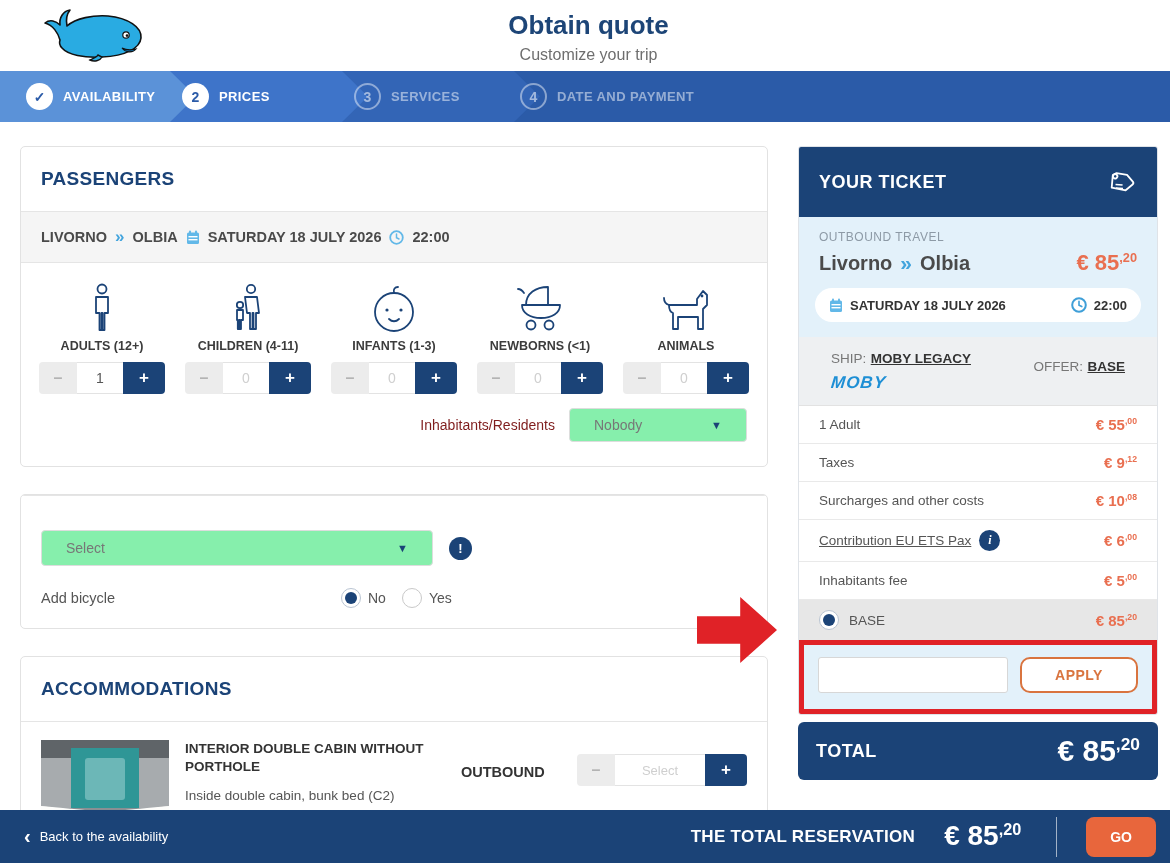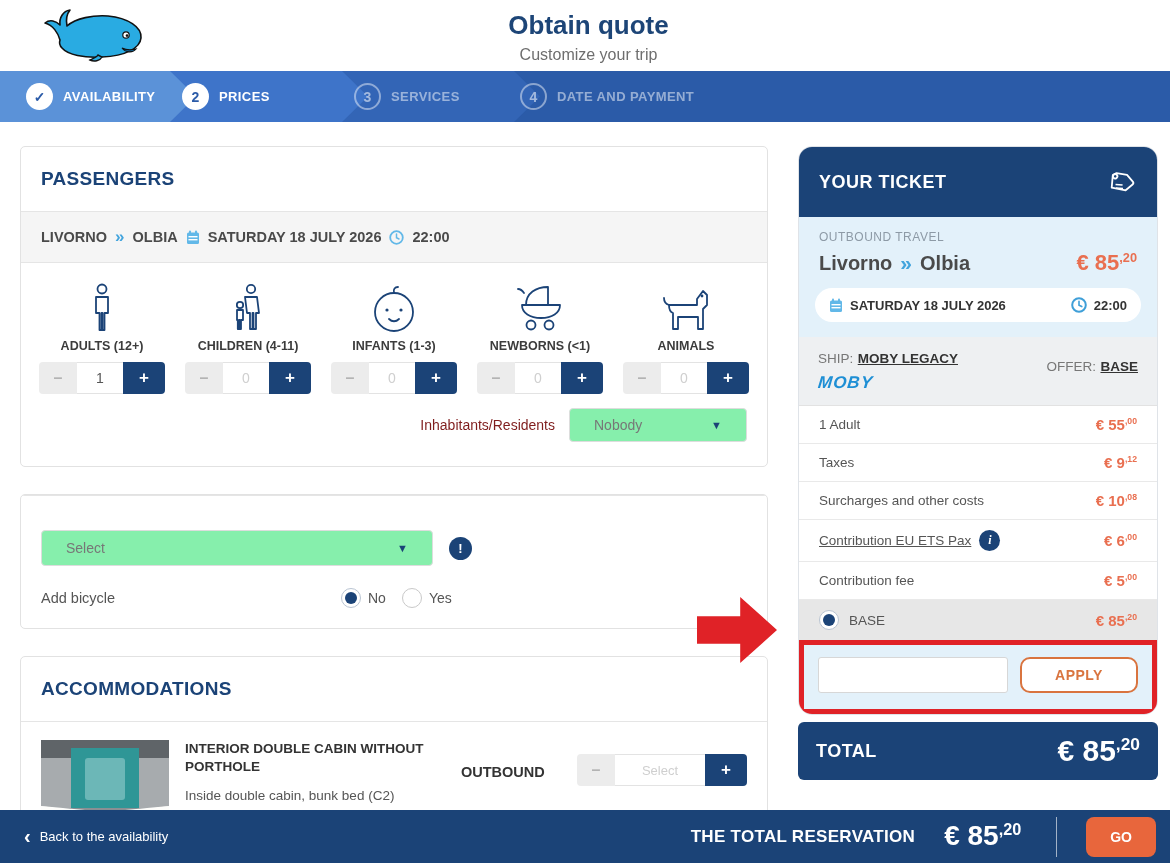--- a/index.html
+++ b/index.html
@@ -81,34 +81,34 @@
   .acc-row { display:flex; align-items:flex-start; padding:18px 20px; gap:16px; }
   .acc-img { width:128px; height:96px; border-radius:2px; flex-shrink:0; }
   .acc-texts { width:260px; }
   .acc-name { font-size:13.5px; font-weight:bold; color:#333; line-height:1.35; margin-bottom:12px; }
   .acc-desc { font-size:13.5px; color:#555; }
   .acc-dir { font-size:14.5px; font-weight:bold; color:#333; margin-top:24px; width:100px; }
   .acc-counter { margin-top:14px; width:170px; }
   .acc-counter .ctr-value { font-size:13px; }
 
   
-  .ticket-card { border-radius:14px; overflow:hidden; border:1px solid #dfe3e8; }
+  .ticket-card { border-radius:3px; overflow:hidden; border:1px solid #dfe3e8; }
   .ticket-header { background:#1b4377; padding:18px 20px; display:flex; align-items:center; justify-content:space-between; }
   .ticket-title { color:#fff; font-size:18px; font-weight:bold; letter-spacing:.5px; }
   .ticket-outbound { background:#e3f1fa; padding:13px 16px 15px; }
   .ob-label { font-size:12px; color:#8d9aa6; letter-spacing:.5px; margin-left:4px; }
   .ob-route-row { display:flex; align-items:center; justify-content:space-between; margin:6px 4px 12px; }
   .ob-route { font-size:20px; font-weight:bold; color:#4a4a4a; display:flex; align-items:center; gap:8px; }
   .ob-route .chev { font-size:21px; }
   .price-orange { color:#e96f50; font-weight:bold; white-space:nowrap; }
   .ob-price { font-size:22px; }
   .sup { font-size:.58em; vertical-align:super; font-weight:bold; }
   .date-pill { background:#fff; border-radius:18px; padding:9px 14px; display:flex; align-items:center; justify-content:space-between; }
   .pill-part { display:flex; align-items:center; gap:7px; font-size:13px; font-weight:bold; color:#333; }
-  .ship-row { background:#eef0f2; padding:12px 19px; display:flex; justify-content:space-between; align-items:flex-start;
+  .ship-row { background:#eef0f2; padding:12px 32px; display:flex; justify-content:space-between; align-items:flex-start;
     border-bottom:1px solid #e2e2e2; }
   .muted-label { font-size:13.5px; color:#777; }
   .link-strong { font-size:13.5px; font-weight:bold; color:#333; text-decoration:underline; cursor:pointer; }
   .moby-brand { font-style:italic; font-weight:bold; font-size:17px; color:#1e8fd5; letter-spacing:1px;
     transform:skewX(-6deg); display:inline-block; margin-top:6px; }
   .price-row { display:flex; justify-content:space-between; align-items:center; padding:10px 20px;
     border-bottom:1px solid #e9e9e9; background:#fff; min-height:34px; }
   .pr-label { font-size:13.5px; color:#555; display:flex; align-items:center; gap:8px; }
   .pr-label .underlined { text-decoration:underline; cursor:pointer; }
   .pr-price { font-size:15px; }
@@ -453,21 +453,21 @@
         <div class="price-orange pr-price"><span>€ 10</span><span class="sup">,08</span></div>
       </div>
       <div class="price-row">
         <div class="pr-label">
           <span class="underlined">Contribution EU ETS Pax</span>
           <span class="info-circle">i</span>
         </div>
         <div class="price-orange pr-price"><span>€ 6</span><span class="sup">,00</span></div>
       </div>
       <div class="price-row">
-        <div class="pr-label">Contribution fee</div>
+        <div class="pr-label">Inhabitants fee</div>
         <div class="price-orange pr-price"><span>€ 5</span><span class="sup">,00</span></div>
       </div>
 
       <div class="price-row base-row">
         <div class="base-left">
           <span class="radio checked"></span>
           <span>BASE</span>
         </div>
         <div class="price-orange pr-price"><span>€ 85</span><span class="sup">,20</span></div>
       </div>

